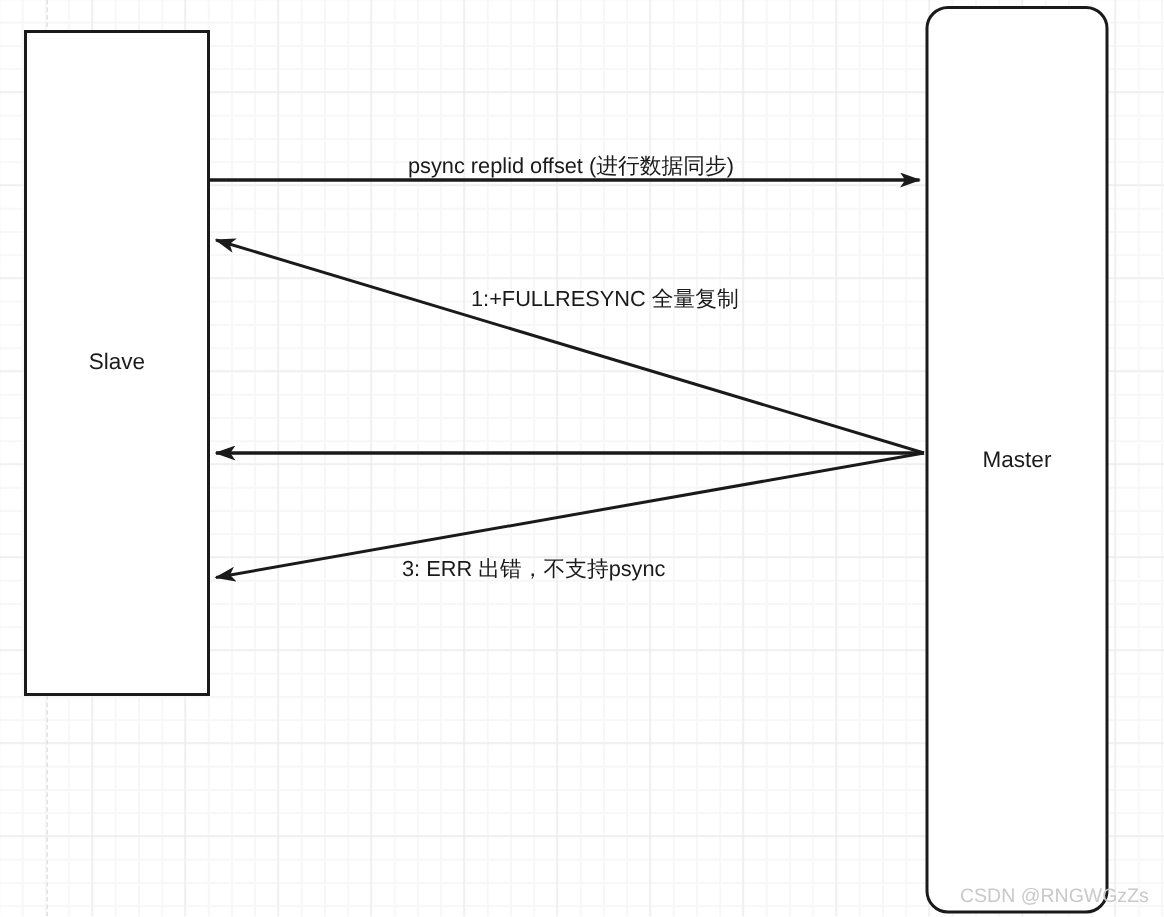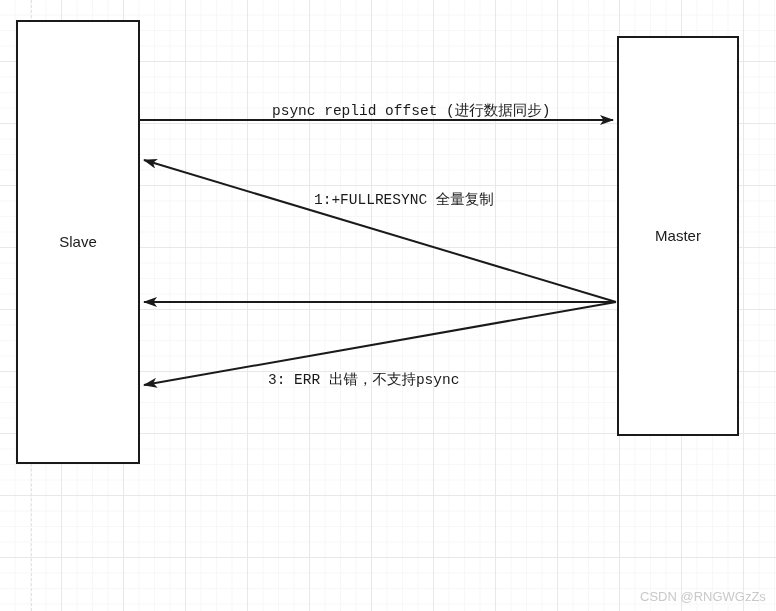--- a/index.html
+++ b/index.html
@@ -50,31 +50,32 @@
     white-space: nowrap;
   }
   #slave-box {
     left: 16px;
     top: 20px;
     width: 124px;
     height: 444px;
   }
   #master-box {
     left: 617px;
-    top: 36px;
+    top: 4px;
     width: 122px;
-    height: 400px;
+    height: 605px;
+    border-radius: 15px;
   }
   .edge-label {
     position: absolute;
     font-size: 14.5px;
     color: #1a1a1a;
     white-space: nowrap;
     background: transparent;
-    font-family: Liberation Mono, monospace;
+    font-family: Liberation Sans, sans-serif;
     line-height: 1.25;
   }
   #label-psync   { left: 272px; top: 102px; }
   #label-full    { left: 314px; top: 191px; }
   #label-continue{ left: 184px; top: 273px; }
   #label-err     { left: 268px; top: 371px; }
   #watermark {
     position: absolute;
     left: 640px;
     top: 589px;

